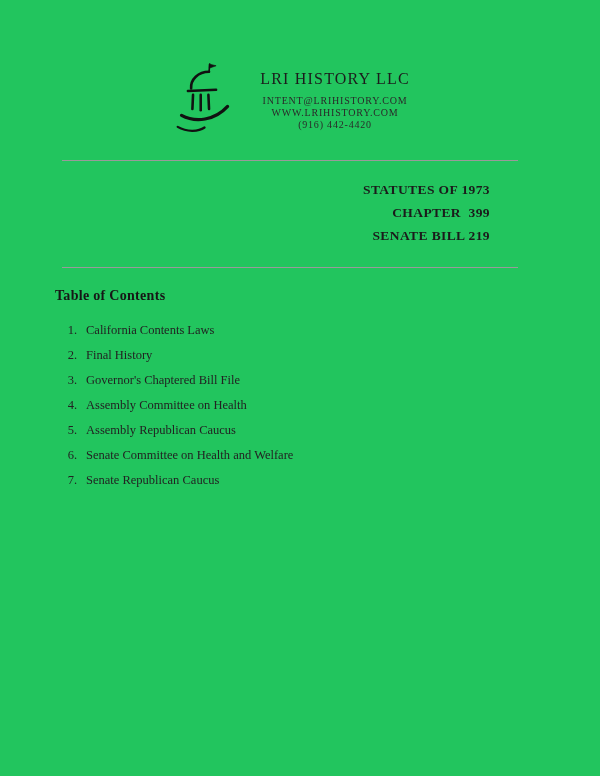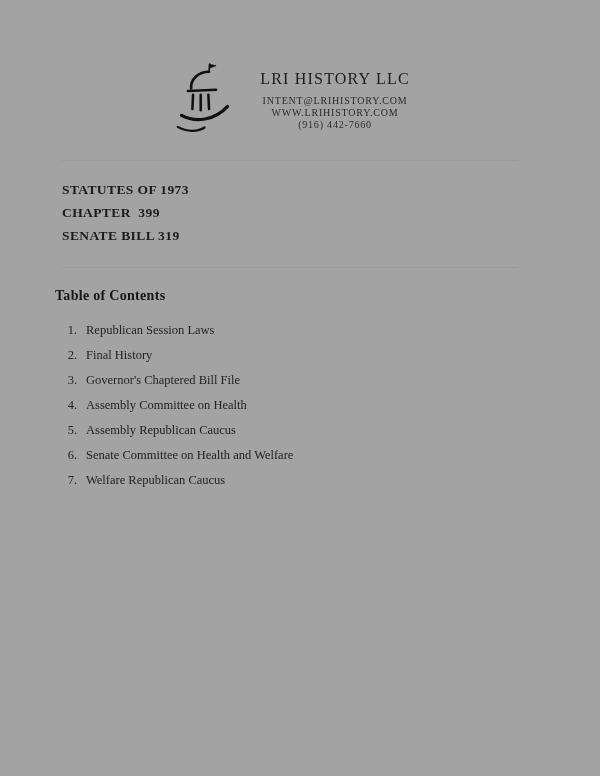--- a/index.html
+++ b/index.html
@@ -4,21 +4,21 @@
 <style>
   html, body {
     margin: 0;
     padding: 0;
     background: #ffffff;
   }
   .page {
     position: relative;
     width: 600px;
     height: 776px;
-    background: #a3a3a3;
+    background: #22c55e;
     font-family: "Liberation Serif", serif;
     color: #1a1a1a;
     box-sizing: border-box;
     overflow: hidden;
   }
 
   
   .letterhead {
     display: flex;
     justify-content: center;
@@ -57,20 +57,21 @@
     margin: 0 auto 0 62px;
   }
   .rule-1 { margin-top: 20px; }
   .rule-2 { margin-top: 20px; }
 
   
   .reference {
     width: 456px;
     margin-left: 62px;
     margin-top: 17px;
+    text-align: right;
     padding-right: 28px;
     box-sizing: border-box;
   }
   .reference-line {
     font-weight: bold;
     font-size: 13.5px;
     line-height: 23px;
     letter-spacing: 0.4px;
     white-space: pre;
     color: #1b1b1b;
@@ -129,40 +130,40 @@
 
         <path d="M18 84 C 40 96, 70 92, 90 70" stroke-width="5"></path>
 
         <path d="M12 102 C 26 110, 44 110, 54 103" stroke-width="3.5"></path>
       </svg>
     </div>
     <div class="contact-block">
       <div class="company-name">LRI HISTORY LLC</div>
       <div class="contact-line">INTENT@LRIHISTORY.COM</div>
       <div class="contact-line">WWW.LRIHISTORY.COM</div>
-      <div class="contact-line">(916) 442-7660</div>
+      <div class="contact-line">(916) 442-4420</div>
     </div>
   </header>
 
   <hr class="rule rule-1">
 
   <div class="reference">
     <div class="reference-line">STATUTES OF 1973</div>
     <div class="reference-line">CHAPTER  399</div>
-    <div class="reference-line">SENATE BILL 319</div>
+    <div class="reference-line">SENATE BILL 219</div>
   </div>
 
   <hr class="rule rule-2">
 
   <section class="toc">
     <h2 class="toc-title">Table of Contents</h2>
     <ol class="toc-list">
       <li class="toc-item">
         <span class="toc-num">1.</span>
-        <span class="toc-label">Republican Session Laws</span>
+        <span class="toc-label">California Contents Laws</span>
       </li>
       <li class="toc-item">
         <span class="toc-num">2.</span>
         <span class="toc-label">Final History</span>
       </li>
       <li class="toc-item">
         <span class="toc-num">3.</span>
         <span class="toc-label">Governor's Chaptered Bill File</span>
       </li>
       <li class="toc-item">
@@ -172,18 +173,18 @@
       <li class="toc-item">
         <span class="toc-num">5.</span>
         <span class="toc-label">Assembly Republican Caucus</span>
       </li>
       <li class="toc-item">
         <span class="toc-num">6.</span>
         <span class="toc-label">Senate Committee on Health and Welfare</span>
       </li>
       <li class="toc-item">
         <span class="toc-num">7.</span>
-        <span class="toc-label">Welfare Republican Caucus</span>
+        <span class="toc-label">Senate Republican Caucus</span>
       </li>
     </ol>
   </section>
 
 </div>
 
 </body></html>

